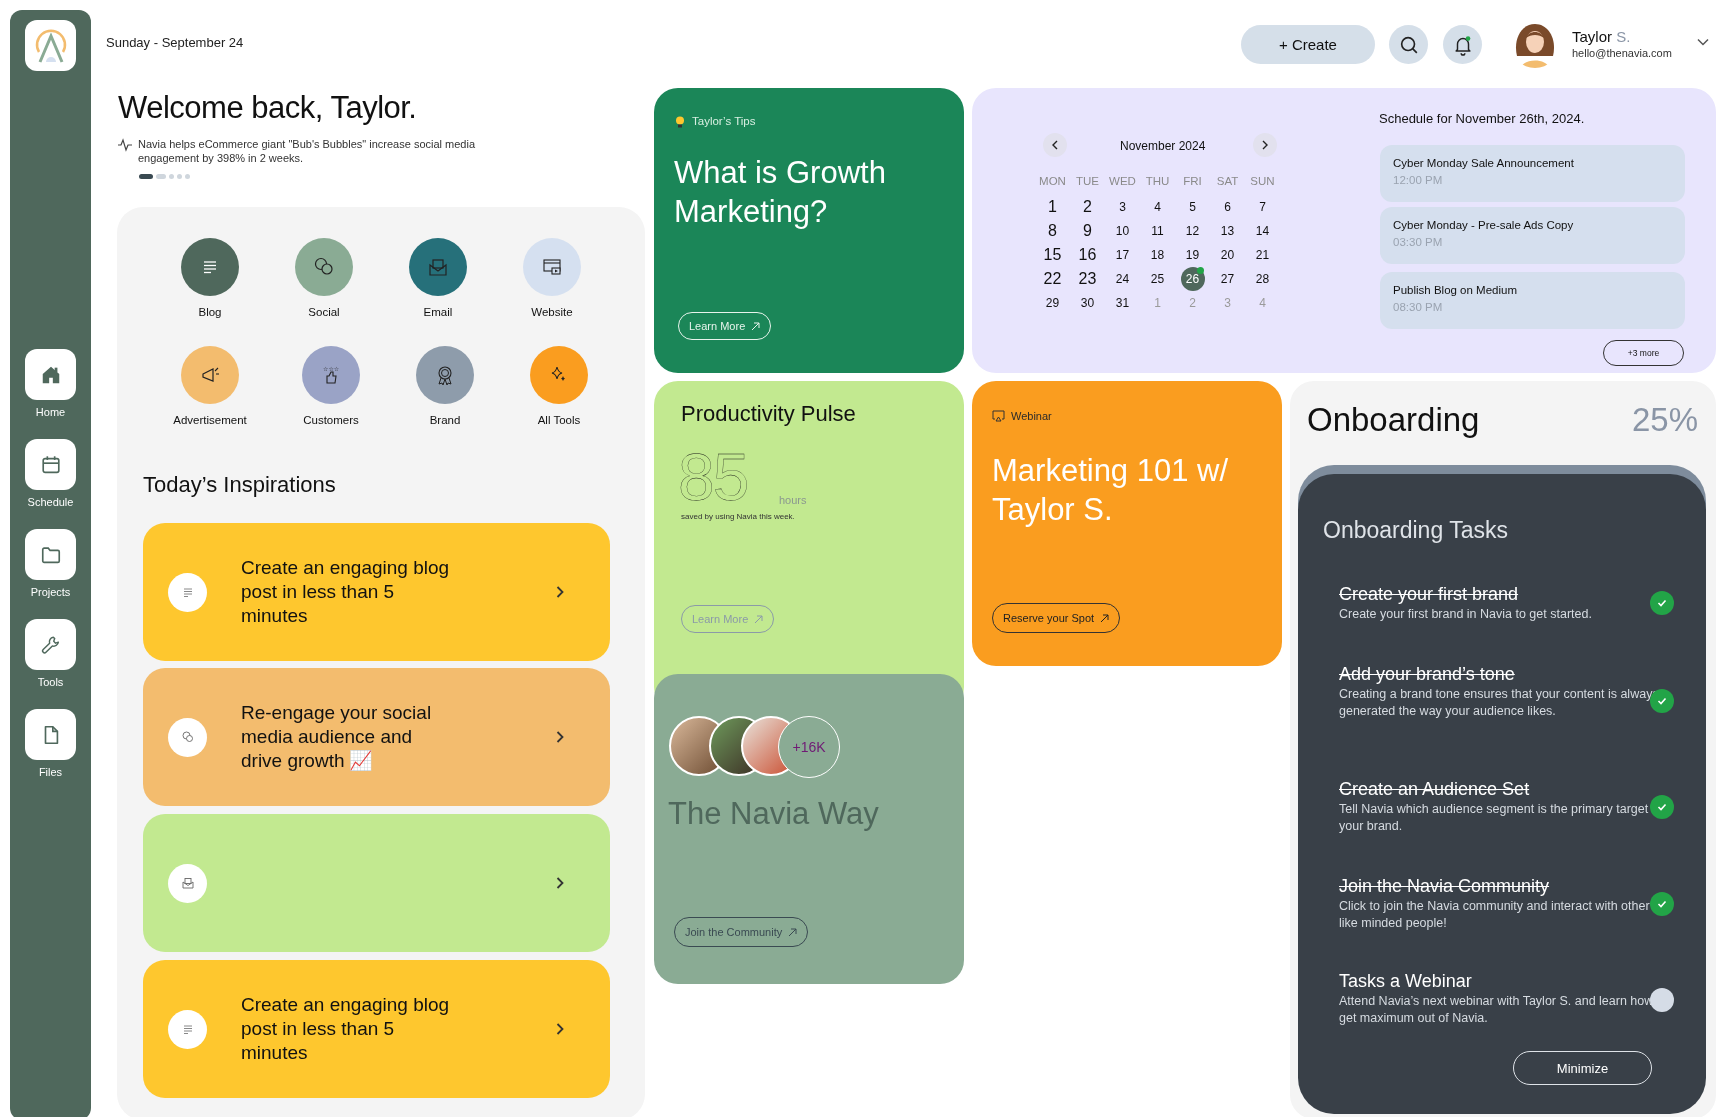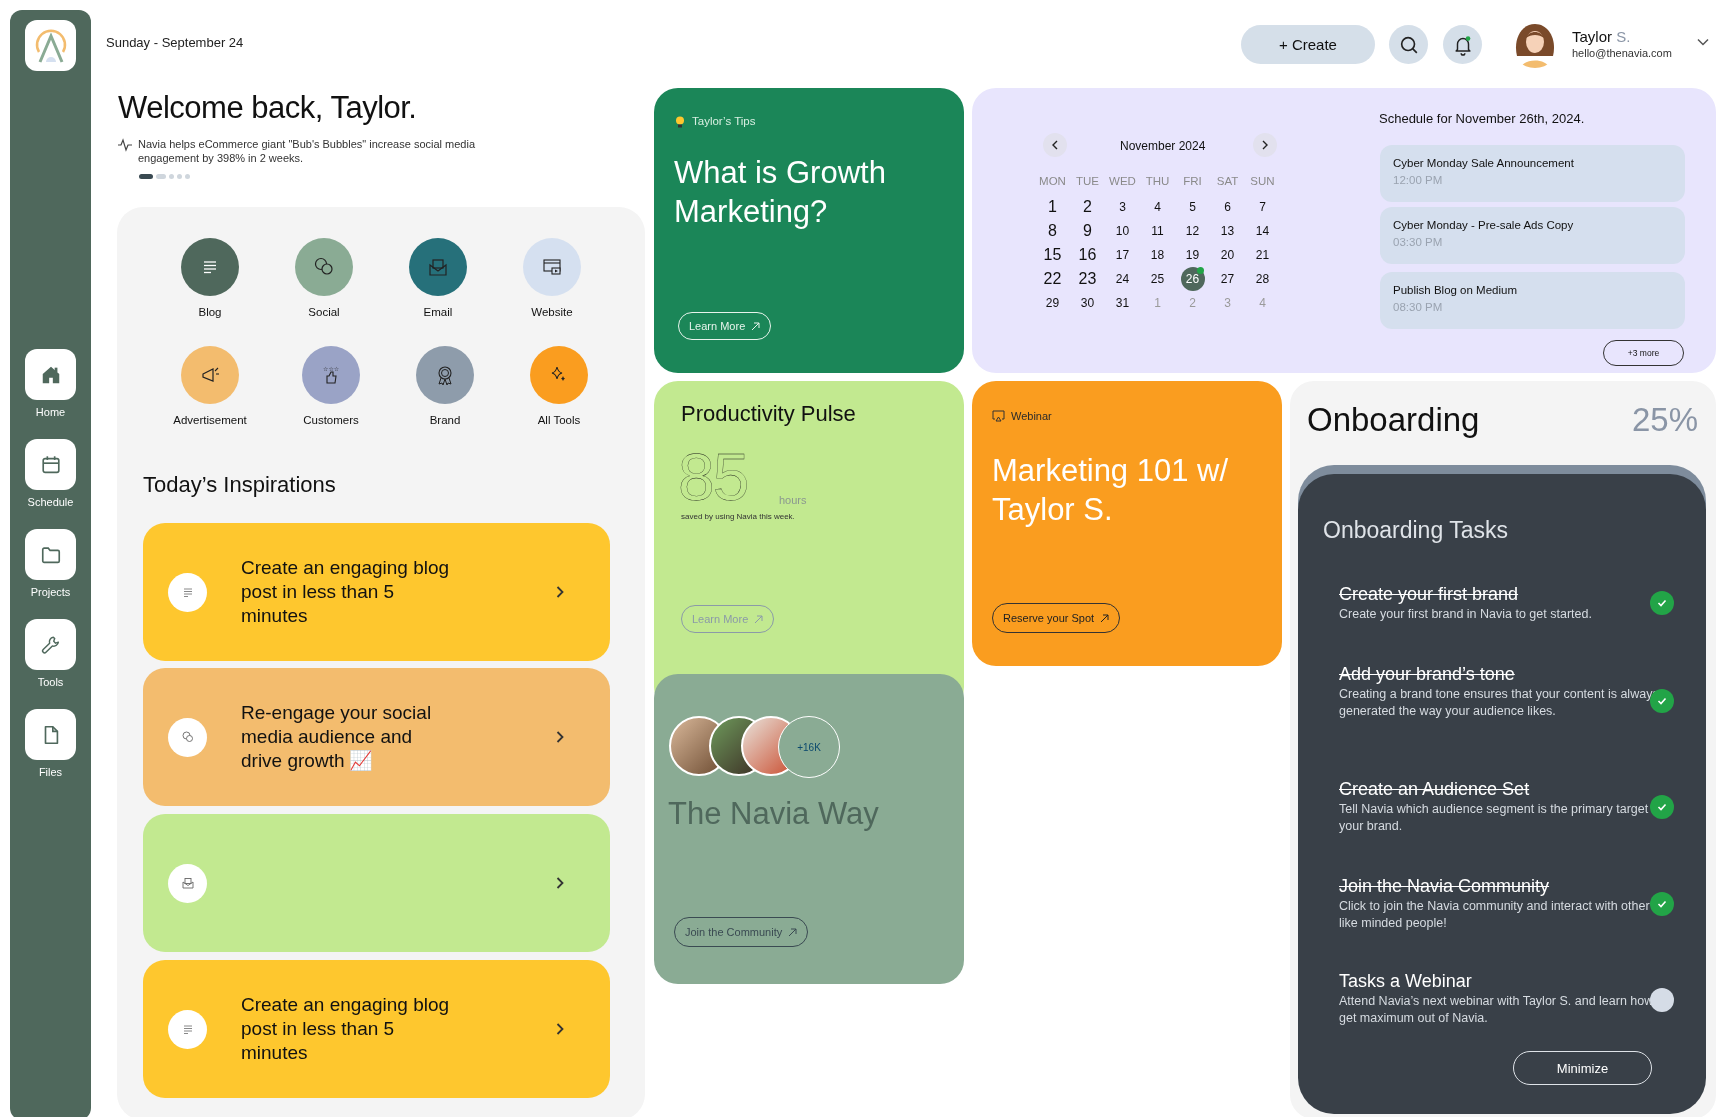--- a/index.html
+++ b/index.html
@@ -423,21 +423,21 @@
     <svg width="9" height="9" viewBox="0 0 9 9">
         <path d="M1 8 L8 1 M3 1 H8 V6" fill="none" stroke="currentColor" stroke-width="1"></path>
       </svg>
   </button>
 </div>
 
 <div class="card" style="left:654px;top:674px;width:310px;height:310px;background:#8aab94">
   <div class="abs" style="left:15px;top:42px;width:60px;height:60px;border-radius:50%;border:2px solid #fff;background:linear-gradient(135deg,#d9b89a,#6b4a30)"></div>
   <div class="abs" style="left:55px;top:42px;width:60px;height:60px;border-radius:50%;border:2px solid #fff;background:linear-gradient(135deg,#6e9a5c,#3a2a22)"></div>
   <div class="abs" style="left:87px;top:42px;width:60px;height:60px;border-radius:50%;border:2px solid #fff;background:linear-gradient(135deg,#e9e4dc,#c94a2c)"></div>
-  <div class="abs" style="left:124px;top:42px;width:62px;height:62px;border-radius:50%;border:1.5px solid #fff;background:#8aab94;display:flex;align-items:center;justify-content:center;color:#0c4a6e;font-size:10px">+16K</div>
+  <div class="abs" style="left:124px;top:42px;width:62px;height:62px;border-radius:50%;border:1.5px solid #fff;background:#8aab94;display:flex;align-items:center;justify-content:center;color:#701a75;font-size:14px">+16K</div>
   <div class="abs" style="left:14px;top:122px;font-size:31px;color:#4f685c">The Navia Way</div>
   <button class="pill" style="left:20px;top:243px;height:30px;border-color:#3a4a52;color:#3a4a52">
     <span>Join the Community</span>
     <svg width="9" height="9" viewBox="0 0 9 9">
         <path d="M1 8 L8 1 M3 1 H8 V6" fill="none" stroke="currentColor" stroke-width="1"></path>
       </svg>
   </button>
 </div>
 
 <div class="card" style="left:1290px;top:381px;width:426px;height:738px;background:#f4f4f4">

